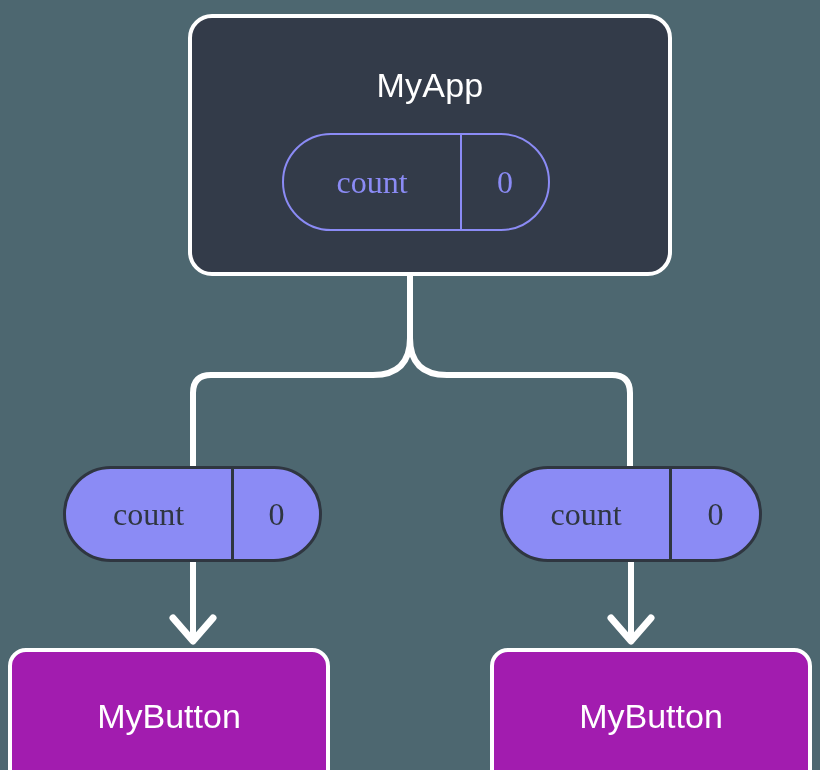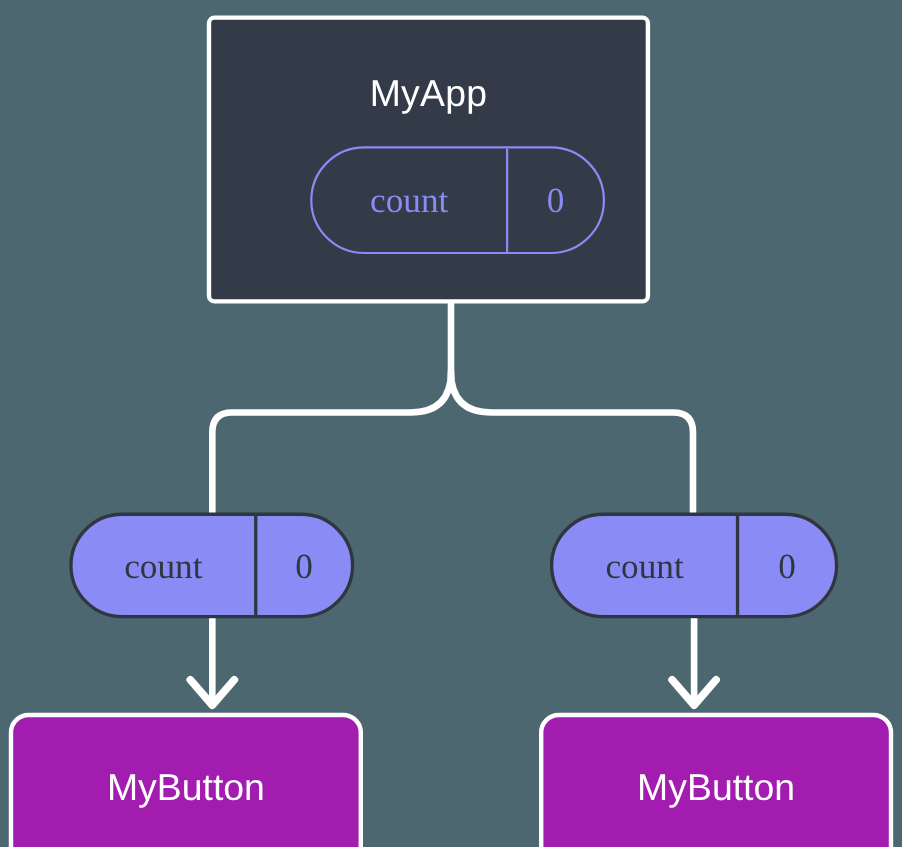--- a/index.html
+++ b/index.html
@@ -26,25 +26,25 @@
     height: 770px;
   }
   .node {
     position: absolute;
     box-sizing: border-box;
   }
   
   .app-box {
     left: 188px;
     top: 14px;
-    width: 403px;
+    width: 484px;
     height: 262px;
     background: #333b49;
     border: 4px solid #ffffff;
-    border-radius: 7px;
+    border-radius: 24px;
   }
   .app-title {
     position: absolute;
     left: 0;
     top: 47px;
     width: 100%;
     text-align: center;
     color: #ffffff;
     font-size: 34px;
     letter-spacing: 0.2px;

